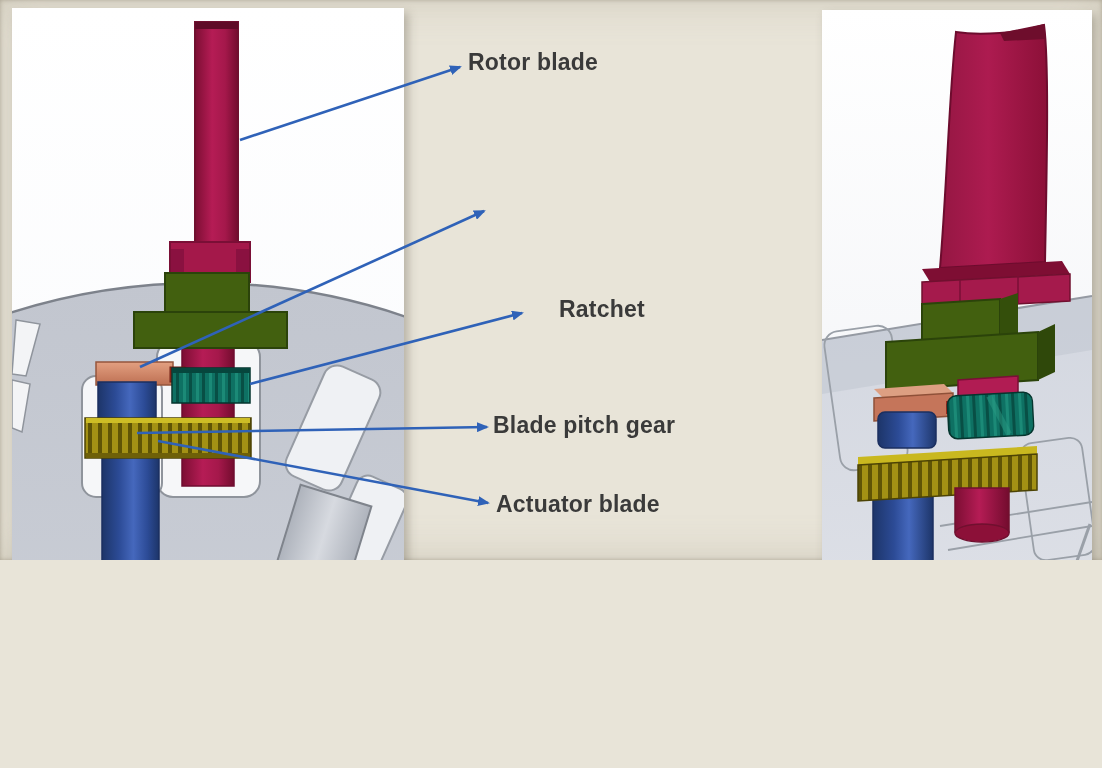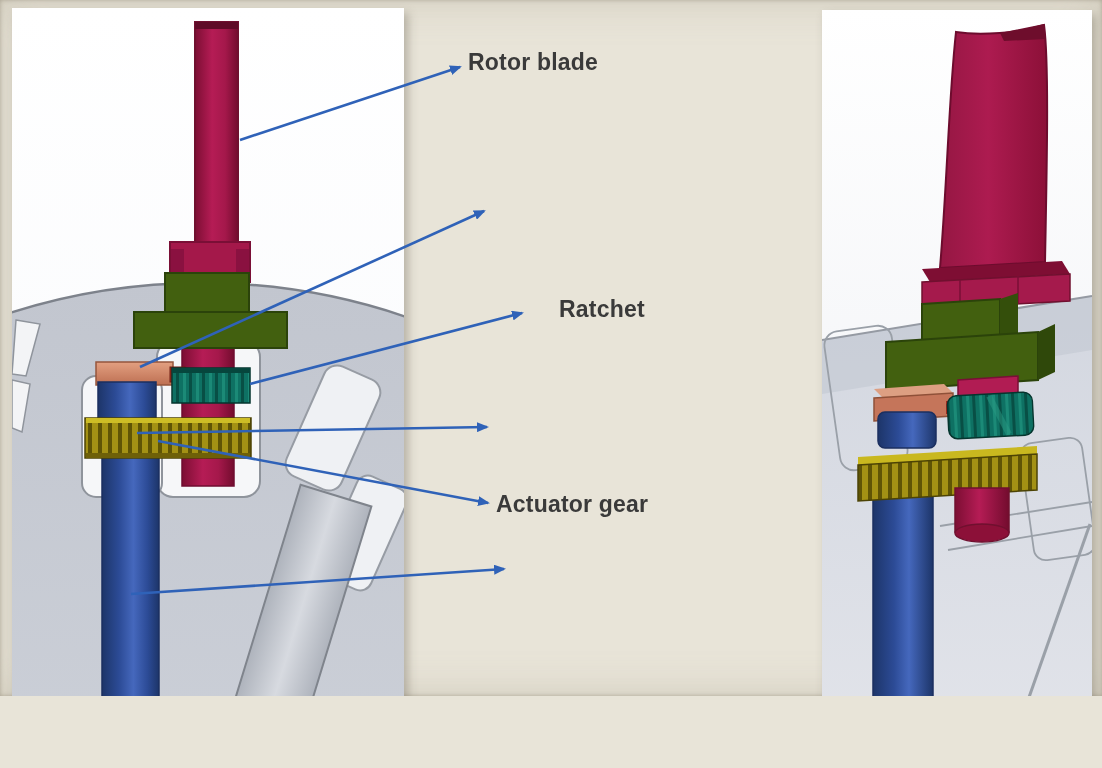--- a/index.html
+++ b/index.html
@@ -1,17 +1,17 @@
 <!DOCTYPE html>
 <html><head>
 <meta charset="utf-8">
 <style>
   html,body{margin:0;padding:0;background:#e8e4d8;}
   #canvas{
-    position:relative;width:1102px;height:696px;overflow:hidden;
+    position:relative;width:1102px;height:560px;overflow:hidden;
     background:#e8e4d8;
     box-shadow:inset 0 0 40px rgba(160,152,130,.35), inset 0 0 4px rgba(120,112,95,.5);
     font-family:"Liberation Sans", sans-serif;
   }
   .panel{position:absolute;background:#fff;box-shadow:4px 5px 9px rgba(120,114,98,.45);}
   #left-panel{left:12px;top:8px;width:392px;height:752px;}
   #right-panel{left:822px;top:10px;width:270px;height:747px;}
   .panel svg{display:block;}
   #arrows{position:absolute;left:0;top:0;pointer-events:none;}
   .lbl{
@@ -218,15 +218,16 @@
       <line x1="140" y1="367" x2="484" y2="211" marker-end="url(#ah)"></line>
       <line x1="250" y1="384" x2="522" y2="313" marker-end="url(#ah)"></line>
       <line x1="137" y1="433" x2="487" y2="427" marker-end="url(#ah)"></line>
       <line x1="158" y1="441" x2="488" y2="503" marker-end="url(#ah)"></line>
       <line x1="131" y1="594" x2="504" y2="569" marker-end="url(#ah)"></line>
     </g>
   </svg>
 
   <div class="lbl" style="left:468px;top:49px">Rotor blade</div>
   <div class="lbl" style="left:559px;top:296px">Ratchet</div>
-  <div class="lbl" style="left:496px;top:491px">Actuator gear</div>
+  <div class="lbl" style="left:493px;top:412px">Blade pitch gear</div>
+  <div class="lbl" style="left:496px;top:491px">Actuator blade</div>
 
 </div>
 
 </body></html>

